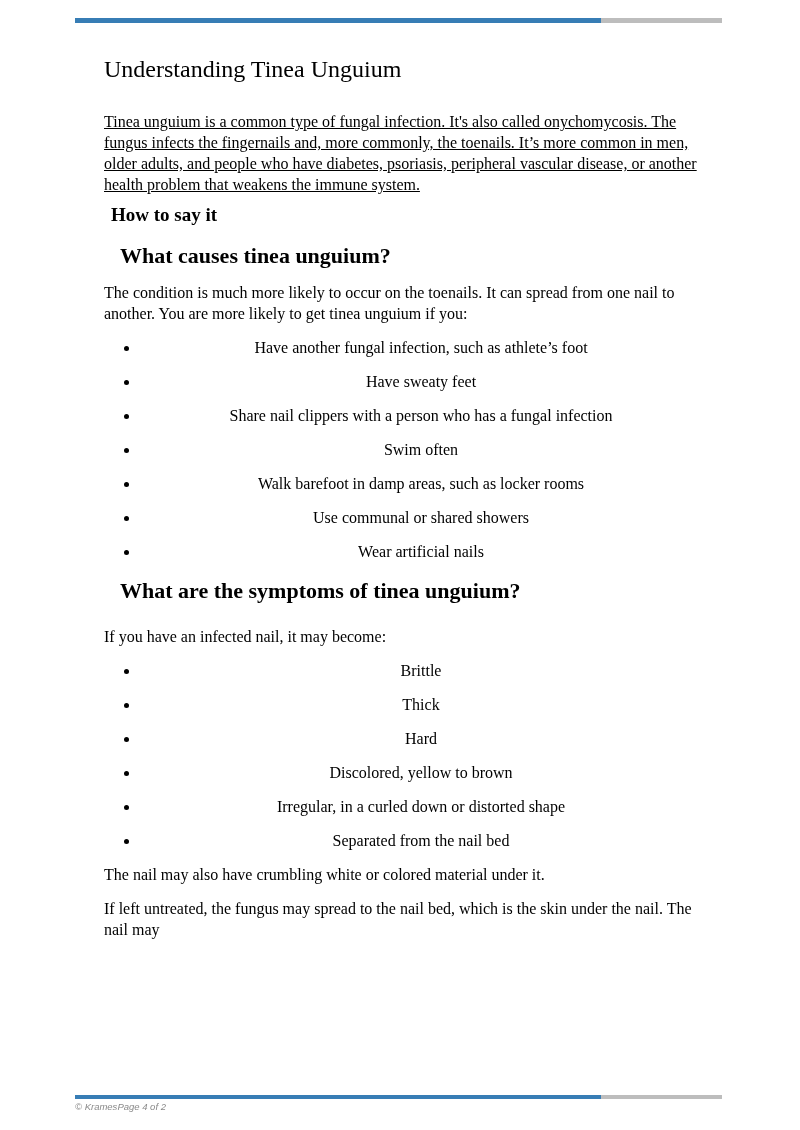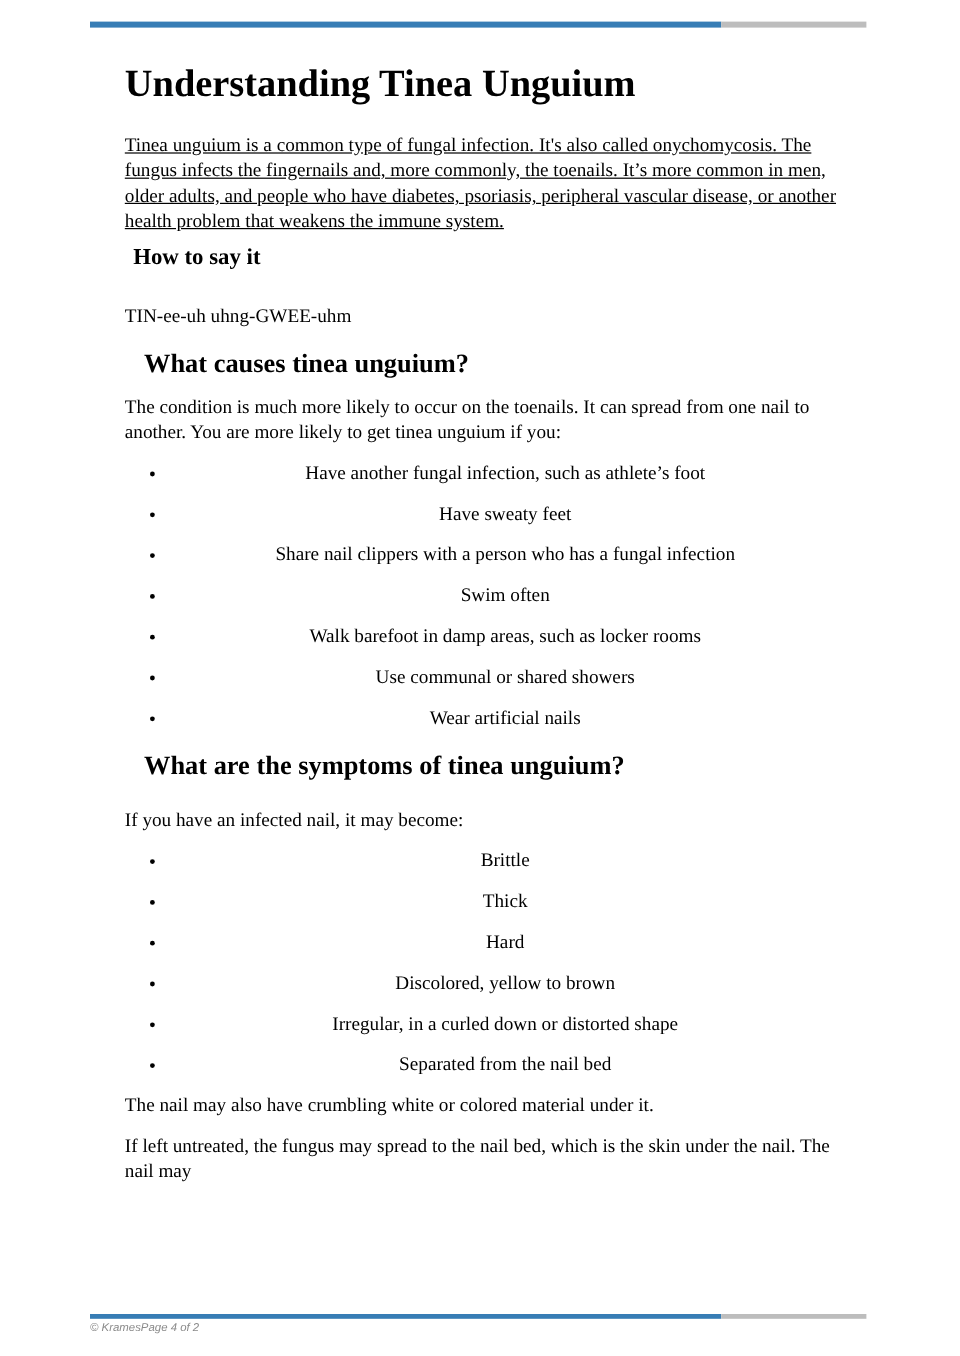--- a/index.html
+++ b/index.html
@@ -40,23 +40,23 @@
   
   .content {
     position: absolute;
     top: 0;
     left: 104px;
     width: 598px;
     display: flow-root;
   }
   h1 {
     margin: 51px 0 0;
-    font-size: 32px;
+    font-size: 24px;
     line-height: 37px;
-    font-weight: bold;
+    font-weight: normal;
   }
   h2 {
     margin: 15px 16px 0;
     font-size: 22px;
     line-height: 28px;
     font-weight: bold;
   }
   h3 {
     margin: 8px 0 0;
     padding-left: 7px;
@@ -109,21 +109,20 @@
 </div>
 
 <div class="content">
 
   <h1>Understanding Tinea Unguium</h1>
 
   <p class="intro">Tinea unguium is a common type of fungal infection. It's also called onychomycosis. The fungus infects the fingernails and, more commonly, the toenails. It’s more common in men, older adults, and people who have diabetes, psoriasis, peripheral vascular disease, or another health problem that weakens the immune system.</p>
 
   <h3>How to say it</h3>
 
-  <p class="pron">TIN-ee-uh uhng-GWEE-uhm</p>
 
   <h2>What causes tinea unguium?</h2>
 
 
   <p>The condition is much more likely to occur on the toenails. It can spread from one nail to another. You are more likely to get tinea unguium if you:</p>
 
   <ul>
     <li>Have another fungal infection, such as athlete’s foot</li>
     <li>Have sweaty feet</li>
     <li>Share nail clippers with a person who has a fungal infection</li>

